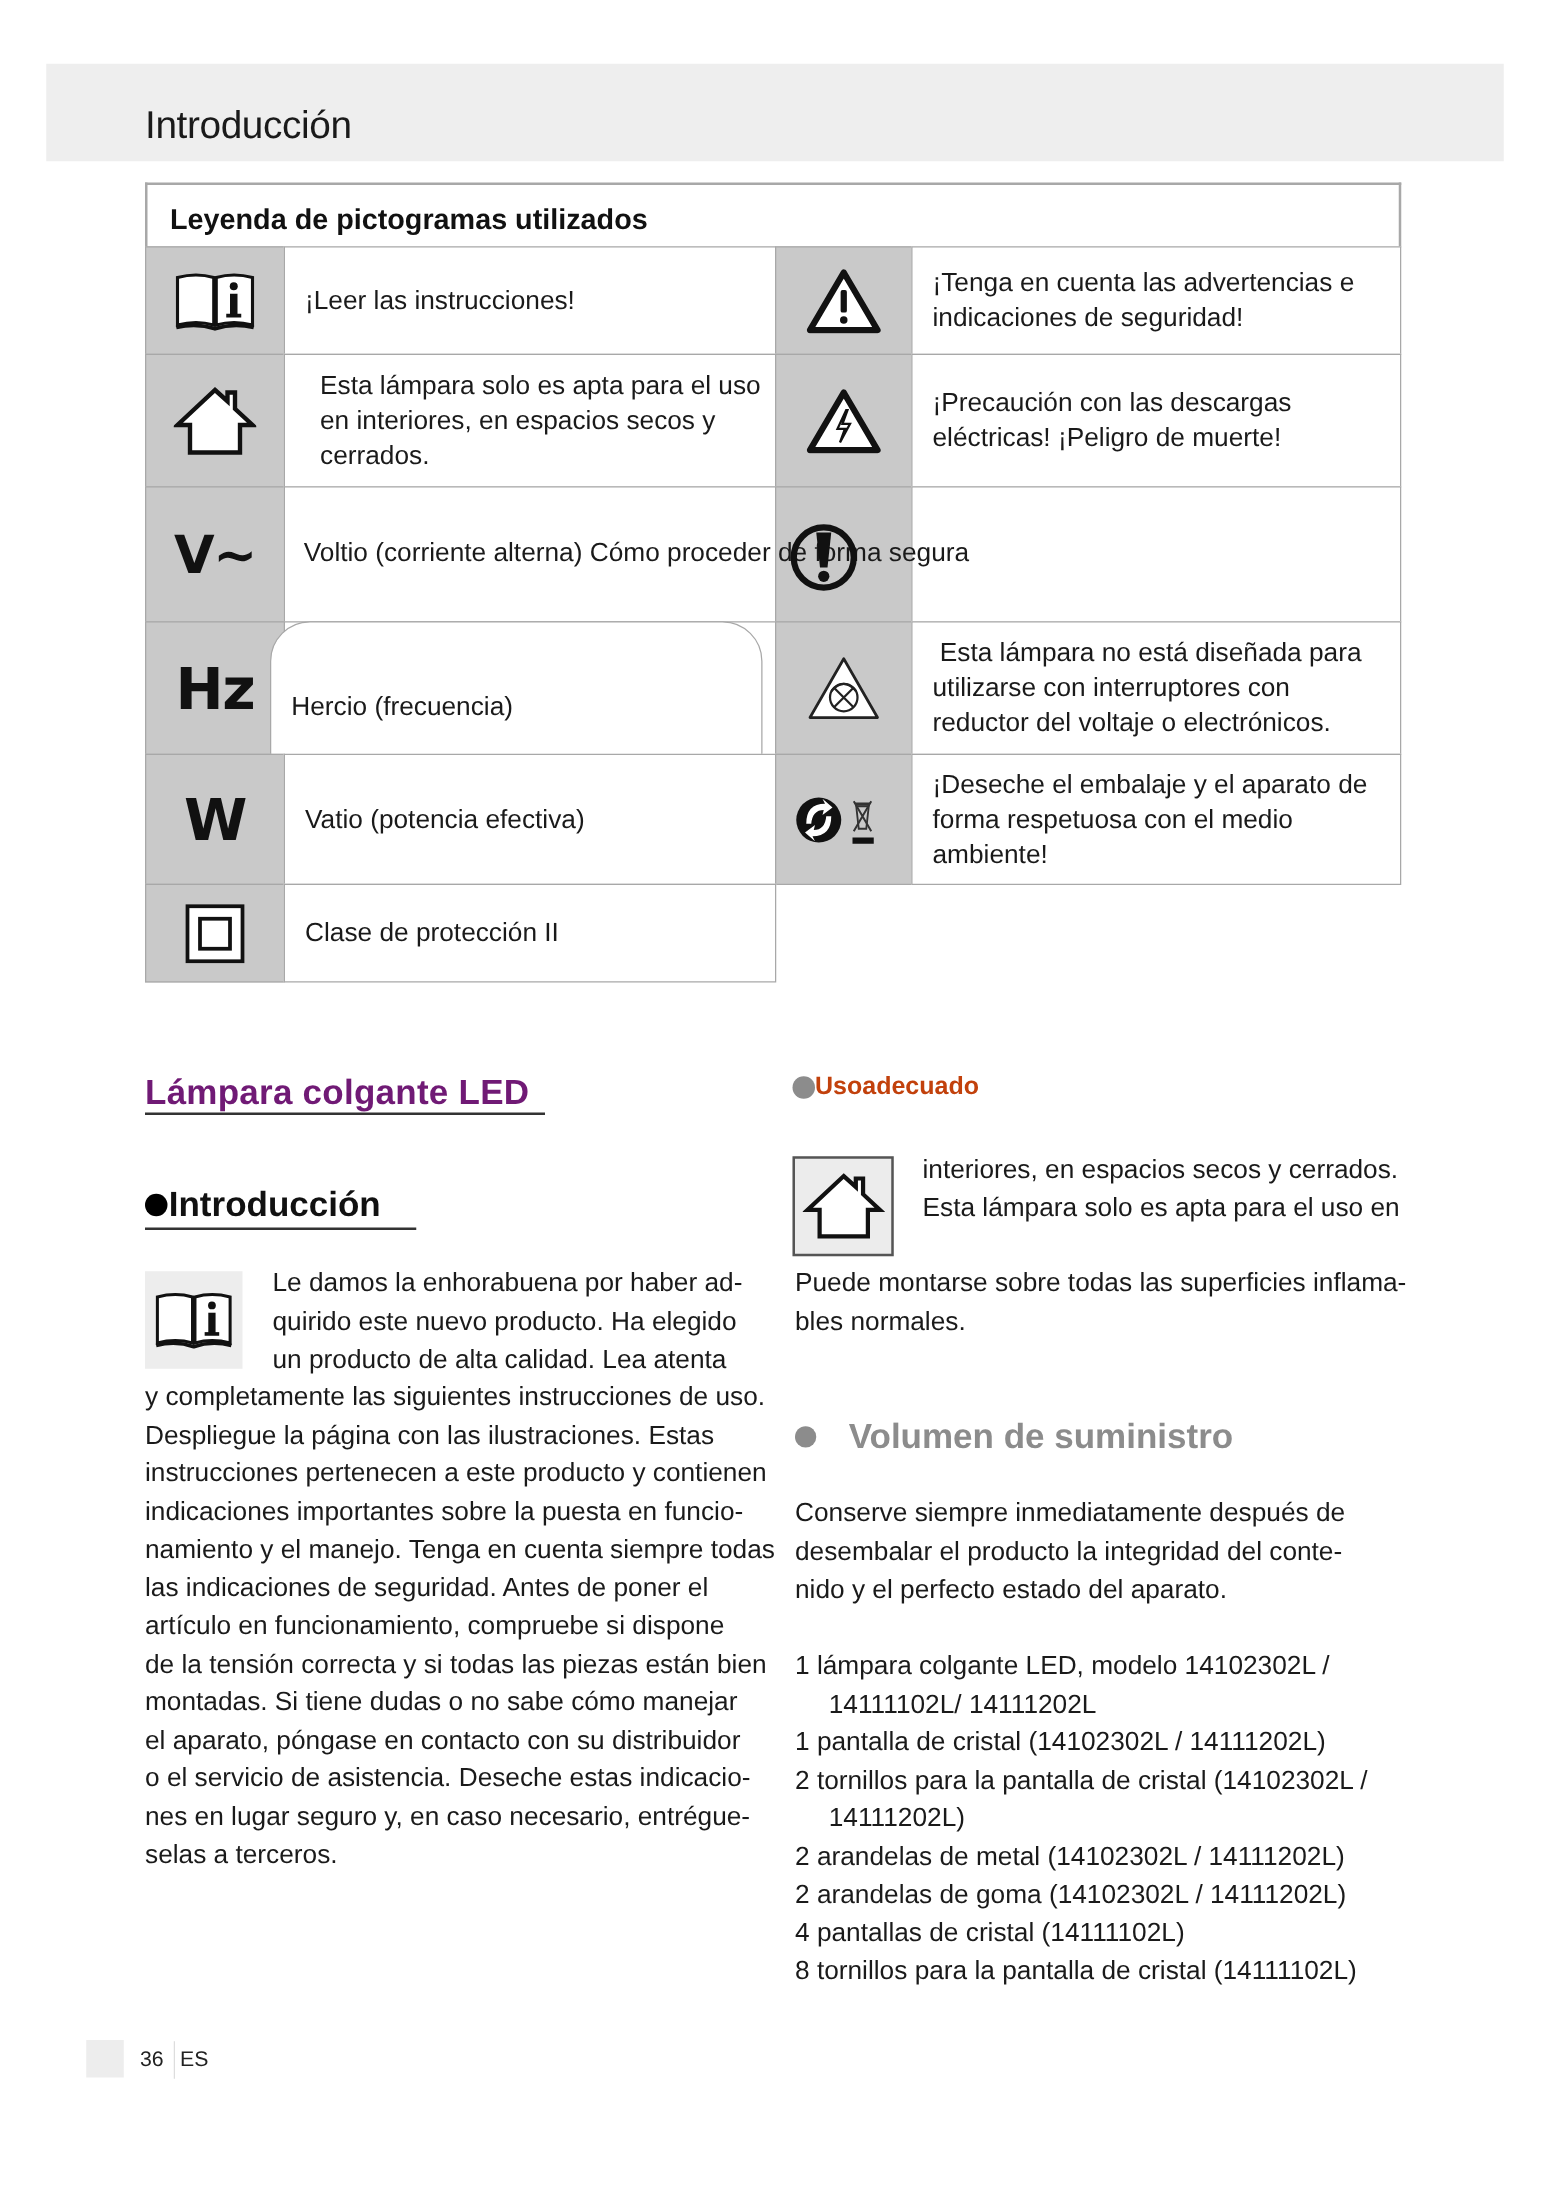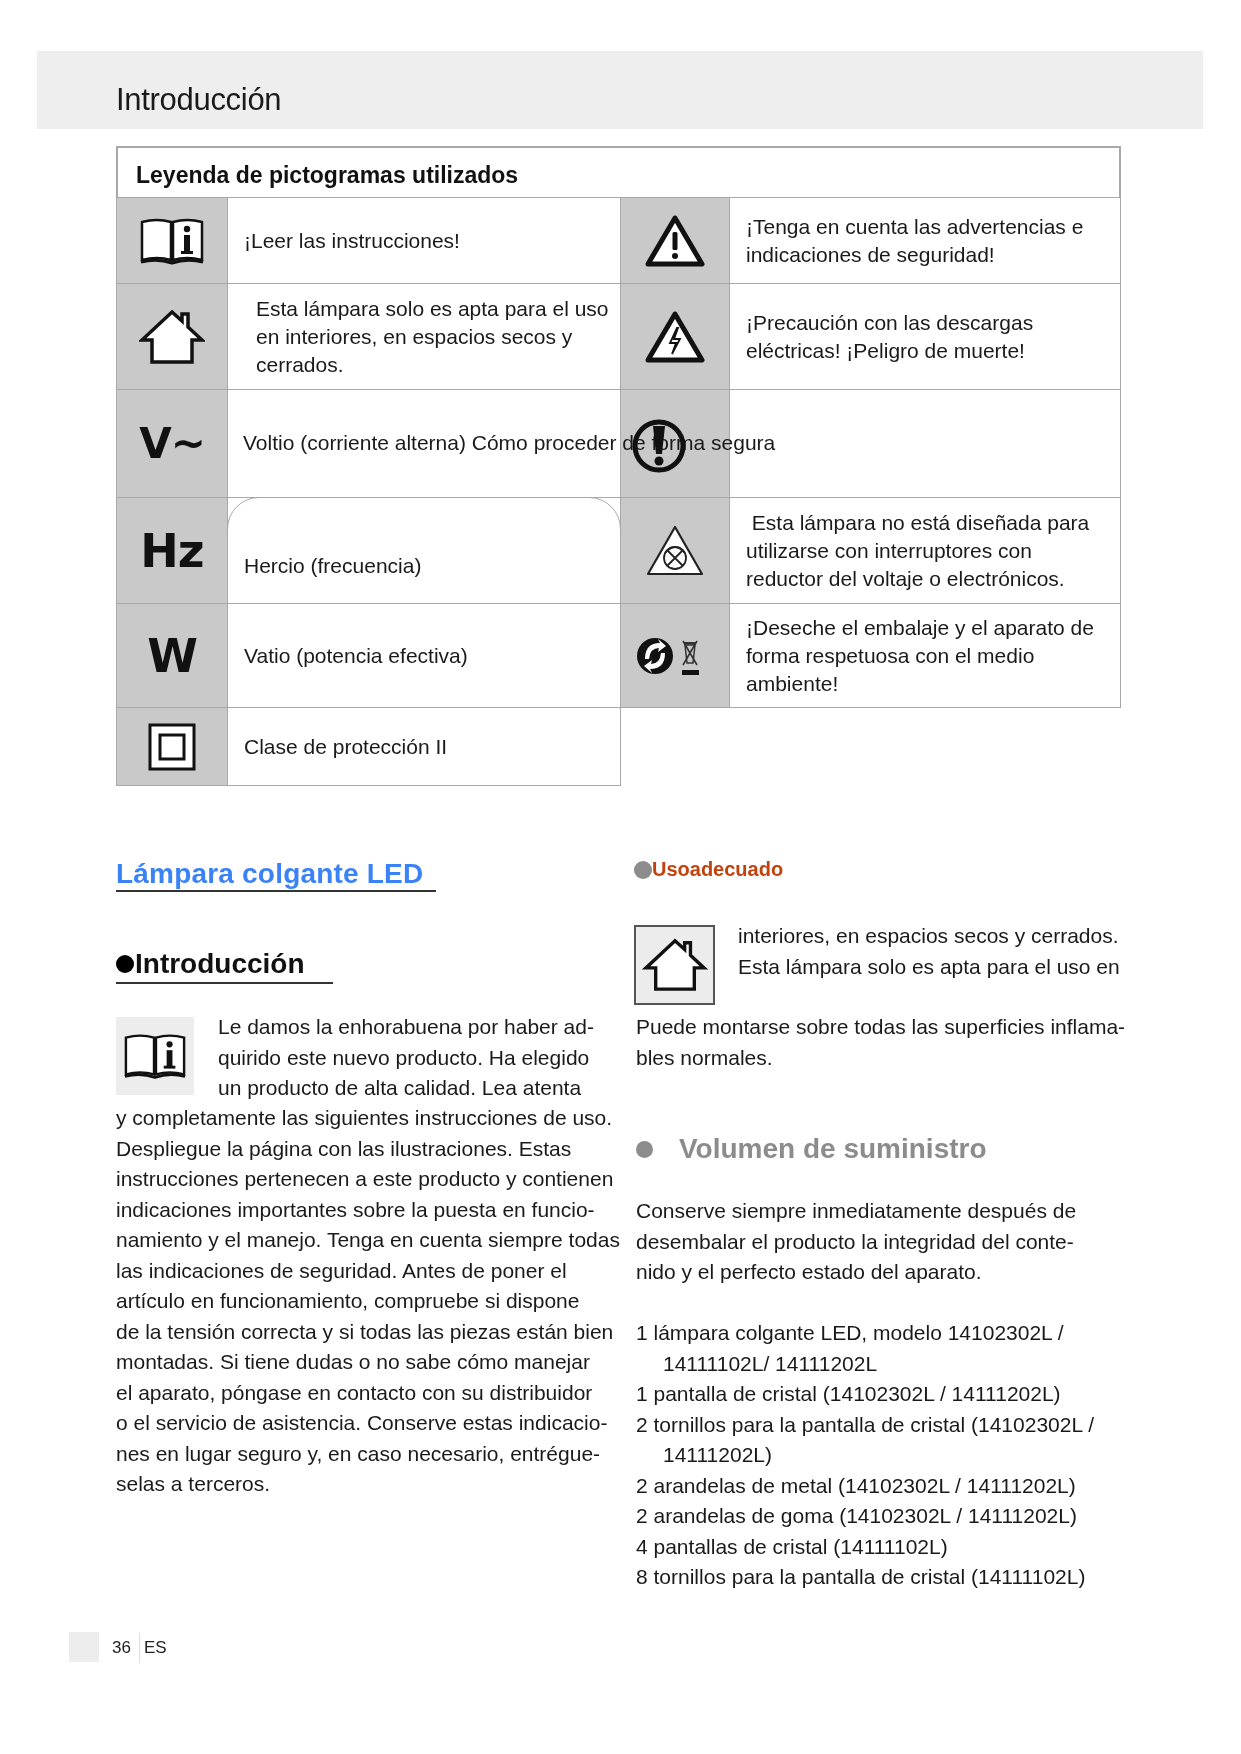--- a/index.html
+++ b/index.html
@@ -17,21 +17,21 @@
   .cell { position: absolute; border: 1px solid #a8a8a8; }
   .icon-cell { background: #c9c9c9; }
   .text-cell { background: #fff; display: flex; align-items: center; padding-left: 16px; padding-right: 10px; font-size: 21px; line-height: 28px; color: #1a1a1a; }
   .icon-wrap { position: absolute; left: 0; top: 0; width: 100%; height: 100%; display: flex; align-items: center; justify-content: center; }
   .glyph-text { font-weight: bold; font-size: 46px; color: #111; letter-spacing: -1px; font-family: "DejaVu Sans", sans-serif; }
 
   .overflow-text { position: absolute; font-size: 21px; color: #1a1a1a; white-space: nowrap; z-index: 2; }
   .over-icon { position: absolute; z-index: 3; }
 
   
-  .h-main { position: absolute; left: 116px; top: 858px; font-size: 28px; font-weight: bold; color: #3b82f6; letter-spacing: 0.2px; }
+  .h-main { position: absolute; left: 116px; top: 858px; font-size: 28px; font-weight: bold; color: #701a75; letter-spacing: 0.2px; }
   .h-main-line { position: absolute; left: 116px; top: 890px; width: 320px; height: 2px; background: #333; }
   .h-intro { position: absolute; left: 116px; top: 948px; font-size: 28px; font-weight: bold; color: #111; display: flex; align-items: center; }
   .h-intro-line { position: absolute; left: 116px; top: 982px; width: 217px; height: 2px; background: #333; }
   .bullet { display: inline-block; border-radius: 50%; }
   .bullet-black { width: 18px; height: 18px; background: #000; margin-right: 1px; }
   .bullet-gray { width: 18px; height: 18px; background: #8c8c8c; }
 
   .intro-icon { position: absolute; left: 116px; top: 1017px; width: 78px; height: 78px; background: #ededed; display: flex; align-items: center; justify-content: center; }
 
   .body-text { position: absolute; font-size: 21px; line-height: 30.5px; color: #1a1a1a; }
@@ -133,21 +133,21 @@
       <path d="M22 8 L34 8 L31 36 L25 36 Z" fill="#111"></path>
       <circle cx="28" cy="43" r="4.5" fill="#111"></circle>
     </svg>
   </div>
 
   <div class="cell icon-cell" style="left:0;top:351px;width:112px;height:107px;">
     <div class="icon-wrap">
       <span class="glyph-text">Hz</span>
     </div>
   </div>
-  <div class="cell text-cell" style="left:111px;top:351px;width:394px;height:137px;border-radius:32px;">
+  <div class="cell text-cell" style="left:100px;top:351px;width:394px;height:137px;border-radius:32px;">
     <span>Hercio (frecuencia)</span>
   </div>
 
   <div class="cell icon-cell" style="left:504px;top:351px;width:110px;height:107px;">
     <div class="icon-wrap">
       <svg width="62" height="56" viewBox="0 0 62 56">
         <path d="M31 4 L58 51 L4 51 Z" fill="#fff" stroke="#222" stroke-width="2.2" stroke-linejoin="round"></path>
         <circle cx="31" cy="35" r="11" fill="none" stroke="#222" stroke-width="1.8"></circle>
         <path d="M23 27 L39 43 M39 27 L23 43" stroke="#222" stroke-width="1.8"></path>
         <path d="M21 30 Q31 18 41 30" fill="none" stroke="#222" stroke-width="1.8"></path>
@@ -226,21 +226,21 @@
   <span class="line">y completamente las siguientes instrucciones de uso.</span>
   <span class="line">Despliegue la página con las ilustraciones. Estas</span>
   <span class="line">instrucciones pertenecen a este producto y contienen</span>
   <span class="line">indicaciones importantes sobre la puesta en funcio-</span>
   <span class="line">namiento y el manejo. Tenga en cuenta siempre todas</span>
   <span class="line">las indicaciones de seguridad. Antes de poner el</span>
   <span class="line">artículo en funcionamiento, compruebe si dispone</span>
   <span class="line">de la tensión correcta y si todas las piezas están bien</span>
   <span class="line">montadas. Si tiene dudas o no sabe cómo manejar</span>
   <span class="line">el aparato, póngase en contacto con su distribuidor</span>
-  <span class="line">o el servicio de asistencia. Conserve estas indicacio-</span>
+  <span class="line">o el servicio de asistencia. Deseche estas indicacio-</span>
   <span class="line">nes en lugar seguro y, en caso necesario, entrégue-</span>
   <span class="line">selas a terceros.</span>
 </div>
 
 <div class="h-uso">
   <span class="bullet bullet-gray"></span>
   <span>Usoadecuado</span>
 </div>
 <div class="uso-icon">
   <svg width="66" height="56" viewBox="0 0 66 58">

